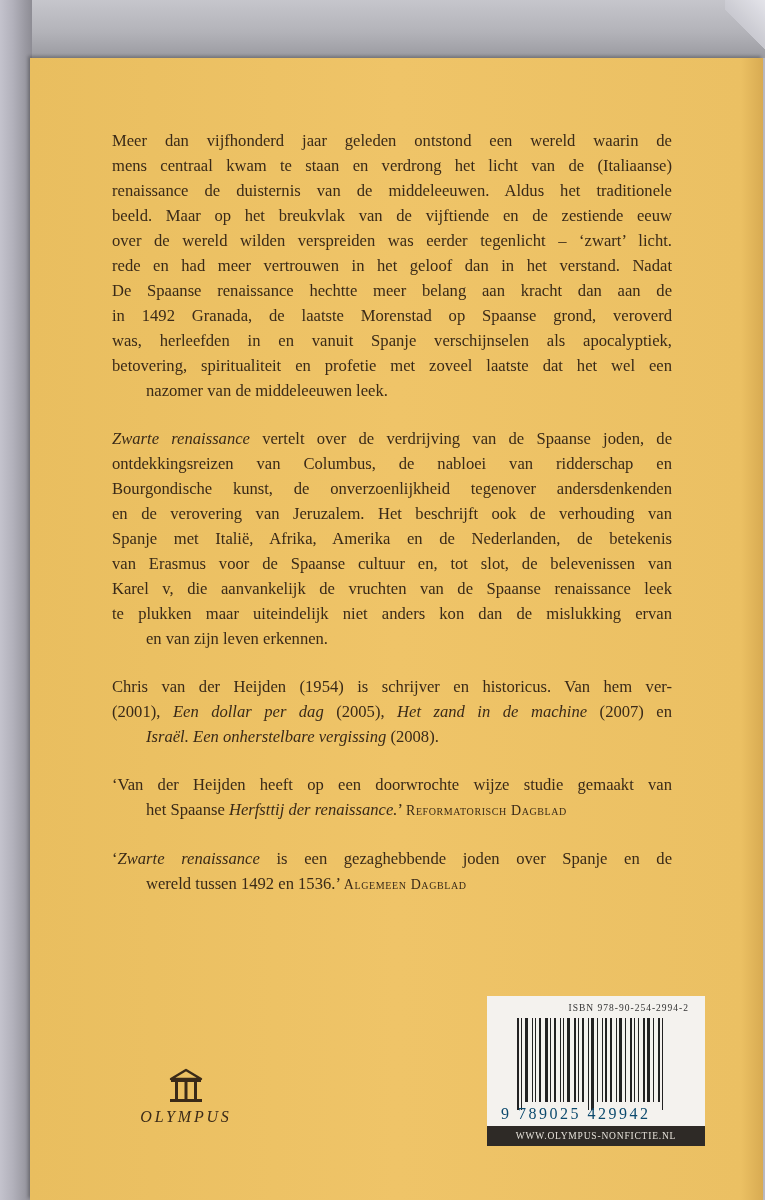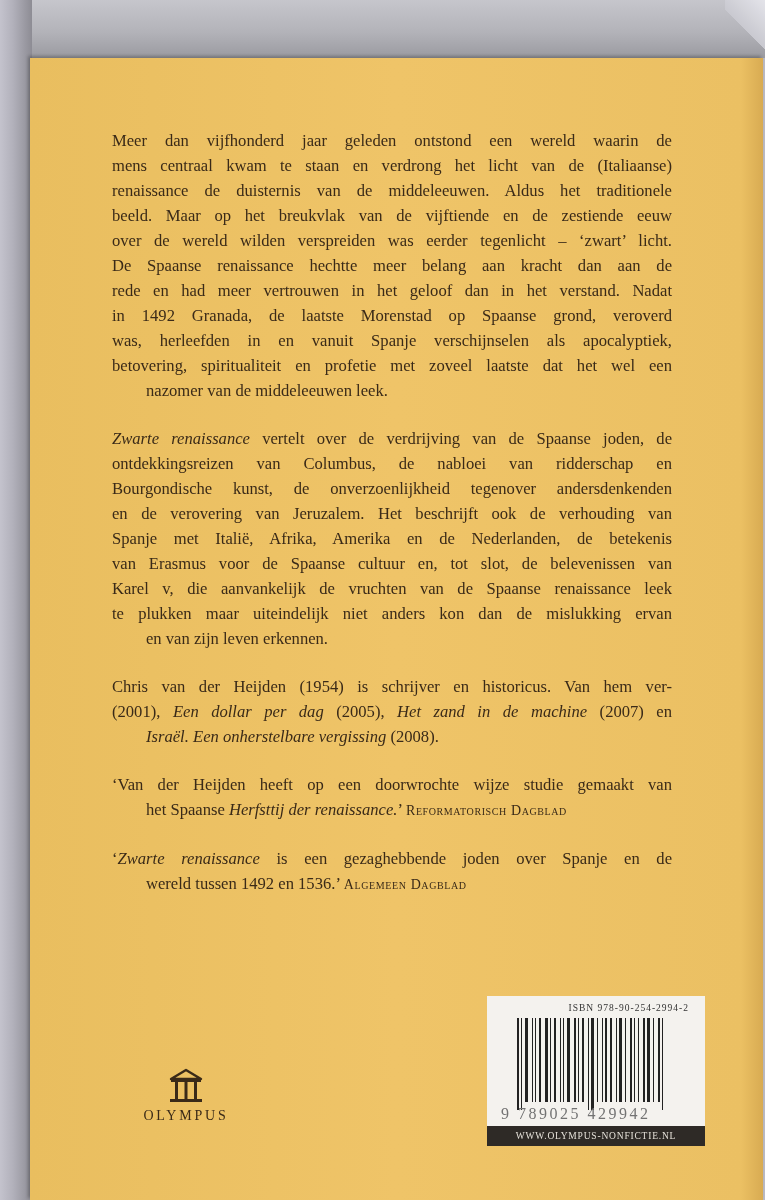--- a/index.html
+++ b/index.html
@@ -48,50 +48,50 @@
       font-size: 9.5px; color: #333; letter-spacing: 1px; text-align: right;
       padding-right: 6px; height: 12px; line-height: 12px;
     }
     .barcode {
       position: absolute; left: 30px; top: 22px; width: 172px; height: 84px;
       display: flex; align-items: stretch;
     }
     .bar { background: #222; margin-right: 2px; }
     .barcode-digits {
       position: absolute; left: 14px; bottom: 4px; width: 190px;
-      font-size: 16px; color: #737373; letter-spacing: 2.5px; line-height: 16px;
+      font-size: 16px; color: #0c4a6e; letter-spacing: 2.5px; line-height: 16px;
     }
     .url-bar {
       position: absolute; left: 457px; top: 1068px; width: 218px; height: 20px;
       background: #2e2a26; color: #e6e2da;
       font-size: 9.5px; letter-spacing: 0.8px; text-align: center; line-height: 20px;
     }
     .logo {
       position: absolute; left: 106px; top: 1010px; width: 100px; text-align: center; color: #3a2a18;
     }
     .logo svg { display: block; margin: 0 auto 4px; }
-    .logo-text { font-size: 14px; letter-spacing: 2.8px; }
+    .logo-text { font-size: 16px; letter-spacing: 2.8px; font-style: italic; }
   </style>
 </head>
 <body>
 
 <div class="page-edge-top"></div>
 <div class="page-edge-corner"></div>
 <div class="page-edge-left"></div>
 
 <div class="cover">
   <div class="content">
     <p id="p1">
         <span class="line">Meer dan vijfhonderd jaar geleden ontstond een wereld waarin de</span>
         <span class="line">mens centraal kwam te staan en verdrong het licht van de (Italiaanse)</span>
         <span class="line">renaissance de duisternis van de middeleeuwen. Aldus het traditionele</span>
         <span class="line">beeld. Maar op het breukvlak van de vijftiende en de zestiende eeuw</span>
         <span class="line">over de wereld wilden verspreiden was eerder tegenlicht – ‘zwart’ licht.</span>
+        <span class="line">rede en had meer vertrouwen in het geloof dan in het verstand. Nadat</span>
         <span class="line">De Spaanse renaissance hechtte meer belang aan kracht dan aan de</span>
-        <span class="line">rede en had meer vertrouwen in het geloof dan in het verstand. Nadat</span>
         <span class="line">in 1492 Granada, de laatste Morenstad op Spaanse grond, veroverd</span>
         <span class="line">was, herleefden in en vanuit Spanje verschijnselen als apocalyptiek,</span>
         <span class="line">betovering, spiritualiteit en profetie met zoveel laatste dat het wel een</span>
         <span class="line last">nazomer van de middeleeuwen leek.</span>
       </p>
 
     <p>
       <span class="line"><em>Zwarte renaissance</em><span> vertelt over de verdrijving van de Spaanse joden, de</span></span>
       <span id="p2lines"><span class="line">ontdekkingsreizen van Columbus, de nabloei van ridderschap en</span><span class="line">Bourgondische kunst, de onverzoenlijkheid tegenover andersdenkenden</span><span class="line">en de verovering van Jeruzalem. Het beschrijft ook de verhouding van</span><span class="line">Spanje met Italië, Afrika, Amerika en de Nederlanden, de betekenis</span><span class="line">van Erasmus voor de Spaanse cultuur en, tot slot, de belevenissen van</span><span class="line">Karel v, die aanvankelijk de vruchten van de Spaanse renaissance leek</span><span class="line">te plukken maar uiteindelijk niet anders kon dan de mislukking ervan</span><span class="line last">en van zijn leven erkennen.</span></span>
     </p>

